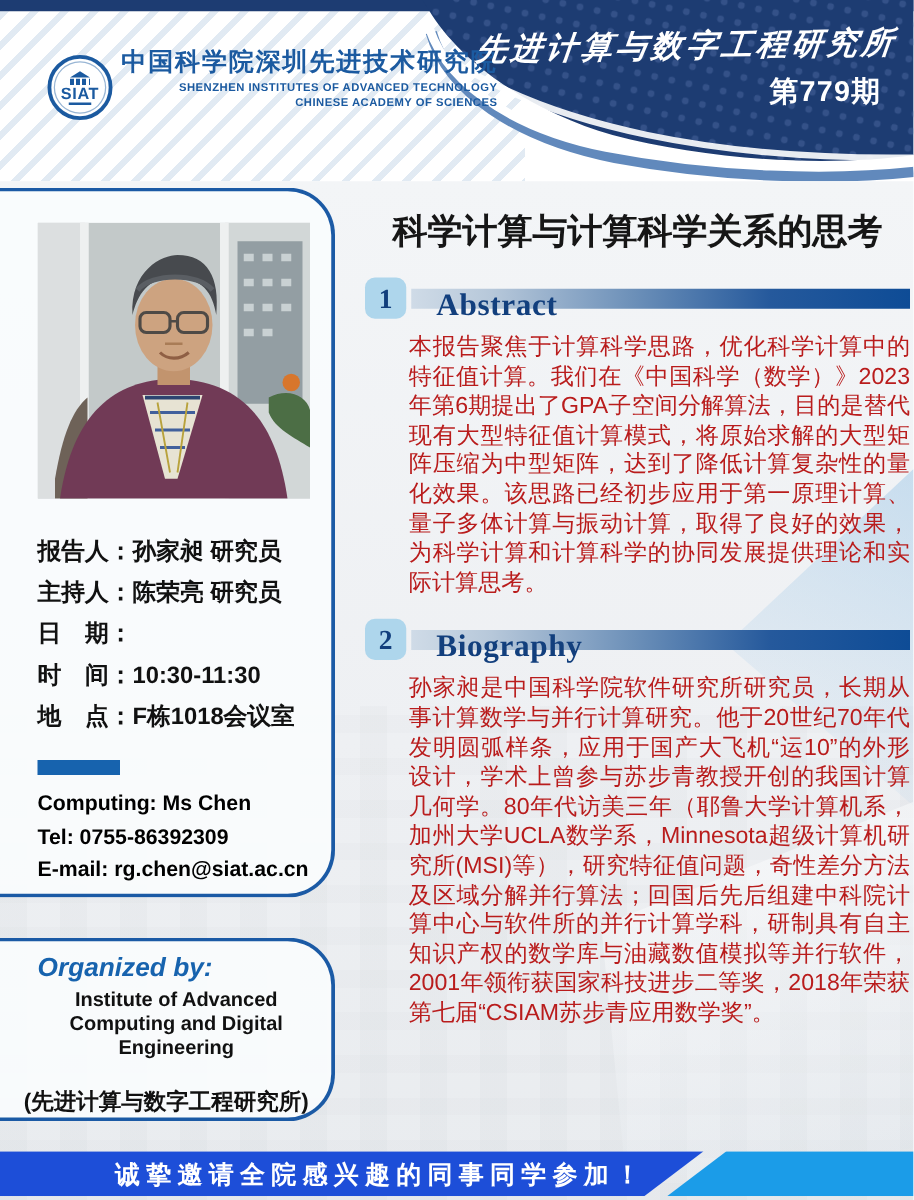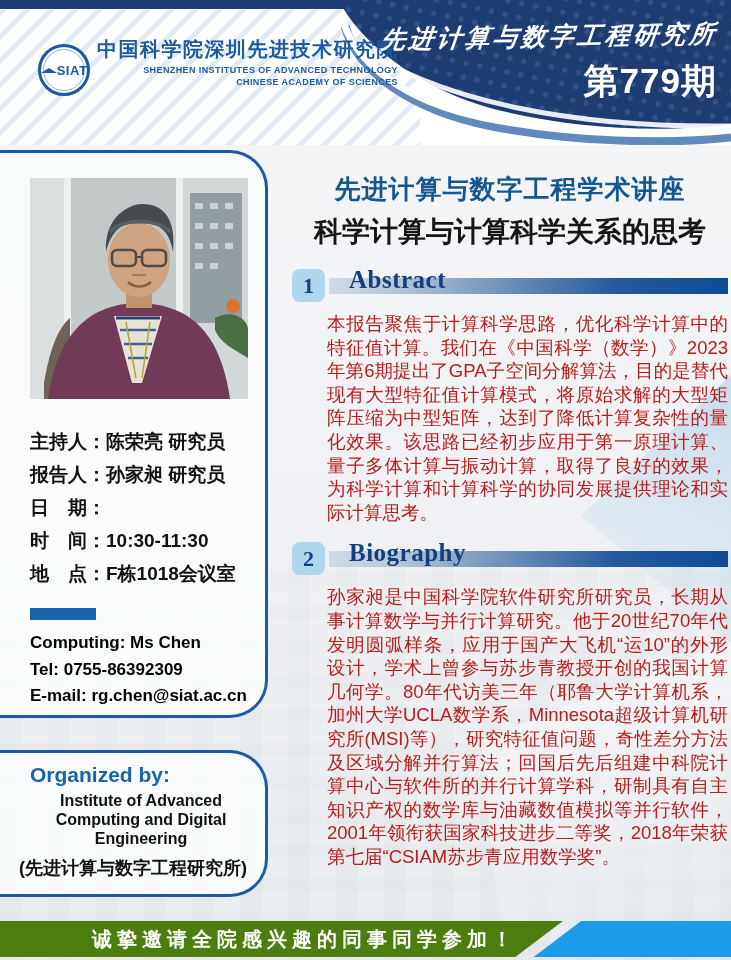--- a/index.html
+++ b/index.html
@@ -10,35 +10,35 @@
   
   .header { position:absolute; top:0; left:0; width:731px; height:145px; background:#ffffff; }
   .top-strip { position:absolute; top:0; left:0; width:731px; height:9px; background:#1d3c72; }
   .stripes { position:absolute; top:9px; left:0; width:420px; height:136px;
     background:repeating-linear-gradient(135deg, rgba(120,160,200,0.22) 0 5px, rgba(255,255,255,0) 5px 17px); }
   .hdr-svg { position:absolute; top:0; left:0; }
 
   .logo { position:absolute; top:44px; left:38px; width:52px; height:52px; border-radius:50%;
     background:#fff; border:3px solid #1b5aa0;
     box-shadow: inset 0 0 0 2px #ffffff, inset 0 0 0 3px rgba(27,90,160,.45);
-    display:flex; flex-direction:row; align-items:center; justify-content:center; }
+    display:flex; flex-direction:column; align-items:center; justify-content:center; }
   .logo-roof { width:0; height:0; border-left:8px solid transparent; border-right:8px solid transparent; border-bottom:5px solid #1b5aa0; }
   .logo-cols { width:16px; height:5px; margin-top:1px;
     background:repeating-linear-gradient(90deg,#1b5aa0 0 3px, transparent 3px 5px); }
   .logo-txt { font-size:13px; font-weight:bold; color:#1b5aa0; letter-spacing:0.5px; line-height:13px; }
   .logo-base { width:18px; height:2px; background:#1b5aa0; margin-top:1px; }
 
   .org { position:absolute; top:36px; left:97px; color:#1b5aa0; }
   .org-cn { font-size:20px; font-weight:bold; letter-spacing:1.5px; }
   .org-en { font-size:9px; font-weight:bold; letter-spacing:0.4px; margin-top:2px;text-align:right; }
 
   .script-title { position:absolute; top:20px; right:14px; color:#ffffff;
     font-family:"DejaVu Serif","Liberation Serif",serif; font-style:italic; font-weight:bold;
     font-size:25px; letter-spacing:3px; transform:skewX(-7deg) rotate(-1deg); white-space:nowrap; }
-  .issue { position:absolute; top:58px; right:14px; color:#ffffff; font-size:35px; font-weight:bold; letter-spacing:1px; }
+  .issue { position:absolute; top:58px; right:26px; color:#ffffff; font-size:23px; font-weight:bold; letter-spacing:1px; }
 
   
   .bg-main { position:absolute; top:145px; left:0; width:731px; height:815px;
     background:linear-gradient(180deg,#f3f5f7 0%, #eef0f3 55%, #e9ecef 100%); }
   .bg-blocks { position:absolute; top:420px; left:0; width:731px; height:395px; opacity:.5;
     background:repeating-linear-gradient(90deg, rgba(125,135,145,0.07) 0 22px, rgba(255,255,255,0) 22px 48px),
                repeating-linear-gradient(0deg, rgba(125,135,145,0.05) 0 14px, rgba(255,255,255,0) 14px 34px); }
   .facet1 { position:absolute; top:230px; right:0; width:150px; height:270px;
     background:linear-gradient(205deg, rgba(150,195,230,0.45), rgba(150,195,230,0));
     clip-path:polygon(100% 0, 100% 100%, 0 52%); }
@@ -57,43 +57,43 @@
   .details { position:absolute; top:272px; left:30px; width:225px; }
   .detail-row { display:flex; font-size:19px; font-weight:bold; color:#111; line-height:33px; white-space:nowrap; }
   .d-label { flex:0 0 auto; }
   .d-value { flex:0 0 auto; }
 
   .accent-bar { position:absolute; top:455px; left:30px; width:66px; height:12px; background:#1763ae; }
 
   .contact { position:absolute; top:477px; left:30px; width:230px; }
   .contact div { font-size:17px; font-weight:bold; color:#000; line-height:26.5px; white-space:nowrap; }
 
-  .organized-heading { margin:10px 0 4px 30px; color:#1763ae; font-size:21px; font-weight:bold; }
+  .organized-heading { margin:10px 0 4px 30px; color:#1763ae; font-size:21px; font-weight:bold;font-style:italic; }
   .org-name-en { width:210px; margin:2px auto 0 36px; text-align:center; font-size:16px; font-weight:bold; color:#111; line-height:19px; }
-  .org-name-cn { width:238px; margin:8px 0 0 14px; text-align:center; font-size:18px; font-weight:bold; color:#111; white-space:nowrap; }
+  .org-name-cn { width:238px; margin:21px 0 0 14px; text-align:center; font-size:18px; font-weight:bold; color:#111; white-space:nowrap; }
 
   
   .right-col { position:absolute; top:160px; left:292px; width:436px; }
   .series-title { margin-top:12px; text-align:center; font-size:26px; font-weight:bold; color:#15568f; letter-spacing:1px; white-space:nowrap; }
   .talk-title { margin-top:6px; text-align:center; font-size:28px; font-weight:bold; color:#161616; white-space:nowrap; }
 
   .section-header { display:flex; align-items:center; margin-top:17px; height:35px; }
   .badge { flex:0 0 33px; height:33px; margin-right:4px; border-radius:8px; background:#aed6ec;
     display:flex; align-items:center; justify-content:center;
     font-family:"Liberation Serif","DejaVu Serif",serif; font-weight:bold; font-size:22px; color:#123f7d; }
-  .bar { flex:1; height:16px; display:flex; align-items:flex-end; padding-left:20px;
+  .bar { flex:1; height:16px; display:flex; align-items:flex-start; padding-left:20px;
     background:linear-gradient(90deg,#cfdbe7 0%, #b7c8da 16%, #6b8fb8 45%, #25599c 72%, #0e4c96 100%); }
   .bar-title { font-family:"Liberation Serif","DejaVu Serif",serif; font-weight:bold; font-size:25px; color:#123f7d; letter-spacing:0.5px; }
 
   .section-body { width:401px; margin:9px 0 0 35px; font-size:18.5px; line-height:23.6px;
     color:#b91c1c; text-align:justify; }
 
   
   .footer { position:absolute; top:921px; left:0; width:731px; height:36px; }
-  .footer-navy { position:absolute; inset:0; background:#4d7c0f;
+  .footer-navy { position:absolute; inset:0; background:#1d4ed8;
     clip-path:polygon(0 0, 77% 0, 70.5% 100%, 0 100%);
     display:flex; align-items:center; }
   .footer-bright { position:absolute; inset:0; background:#1b9ce8;
     clip-path:polygon(79.5% 0, 100% 0, 100% 100%, 73% 100%); }
   .invite { padding-left:92px; color:#ffffff; font-size:20px; font-weight:bold; letter-spacing:5px; white-space:nowrap; }
 </style>
 </head>
 <body>
 
 <div class="poster">
@@ -174,26 +174,26 @@
         <rect x="82" y="72" width="24" height="16" rx="5" fill="none" stroke="#4e4a46" stroke-width="2.5"></rect>
         <rect x="112" y="72" width="24" height="16" rx="5" fill="none" stroke="#4e4a46" stroke-width="2.5"></rect>
         <path d="M106,79 L112,79" stroke="#4e4a46" stroke-width="2"></path>
         <path d="M98,104 C104,110 114,110 121,104" stroke="#8f5f44" stroke-width="2.5" fill="none"></path>
         <path d="M102,97 L116,97" stroke="#a97c56" stroke-width="2" fill="none"></path>
       </svg>
     </div>
 
     <div class="details">
       <div class="detail-row">
+        <span class="d-label">报告人：</span>
+        <span class="d-value">孙家昶 研究员</span>
+      </div>
+      <div class="detail-row">
         <span class="d-label">主持人：</span>
         <span class="d-value">陈荣亮 研究员</span>
-      </div>
-      <div class="detail-row">
-        <span class="d-label">报告人：</span>
-        <span class="d-value">孙家昶 研究员</span>
       </div>
       <div class="detail-row">
         <span class="d-label">日　期：</span>
       </div>
       <div class="detail-row">
         <span class="d-label">时　间：</span>
         <span class="d-value">10:30-11:30</span>
       </div>
       <div class="detail-row">
         <span class="d-label">地　点：</span>
@@ -210,21 +210,20 @@
     </div>
   </div>
 
   <div class="panel panel-2">
     <div class="organized-heading">Organized by:</div>
     <div class="org-name-en">Institute of Advanced Computing and Digital Engineering</div>
     <div class="org-name-cn">(先进计算与数字工程研究所)</div>
   </div>
 
   <div class="right-col">
-    <div class="series-title">先进计算与数字工程学术讲座</div>
     <div class="talk-title">科学计算与计算科学关系的思考</div>
 
     <div class="section-header">
       <div class="badge">1</div>
       <div class="bar">
         <span class="bar-title">Abstract</span>
       </div>
     </div>
     <p class="section-body">本报告聚焦于计算科学思路，优化科学计算中的特征值计算。我们在《中国科学（数学）》2023年第6期提出了GPA子空间分解算法，目的是替代现有大型特征值计算模式，将原始求解的大型矩阵压缩为中型矩阵，达到了降低计算复杂性的量化效果。该思路已经初步应用于第一原理计算、量子多体计算与振动计算，取得了良好的效果，为科学计算和计算科学的协同发展提供理论和实际计算思考。</p>
 

